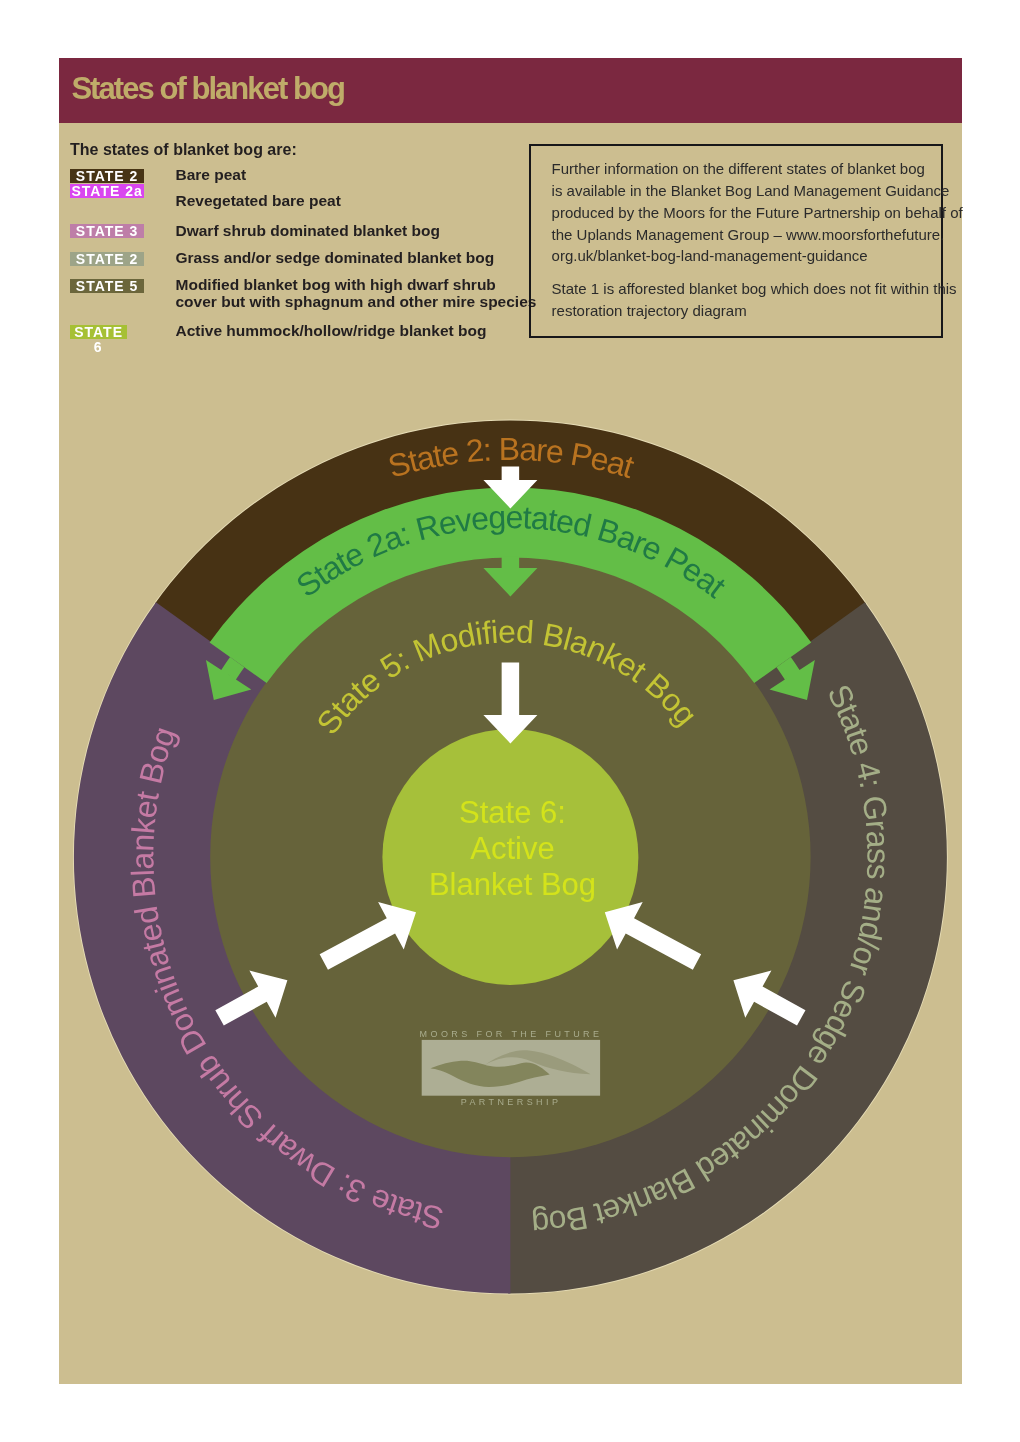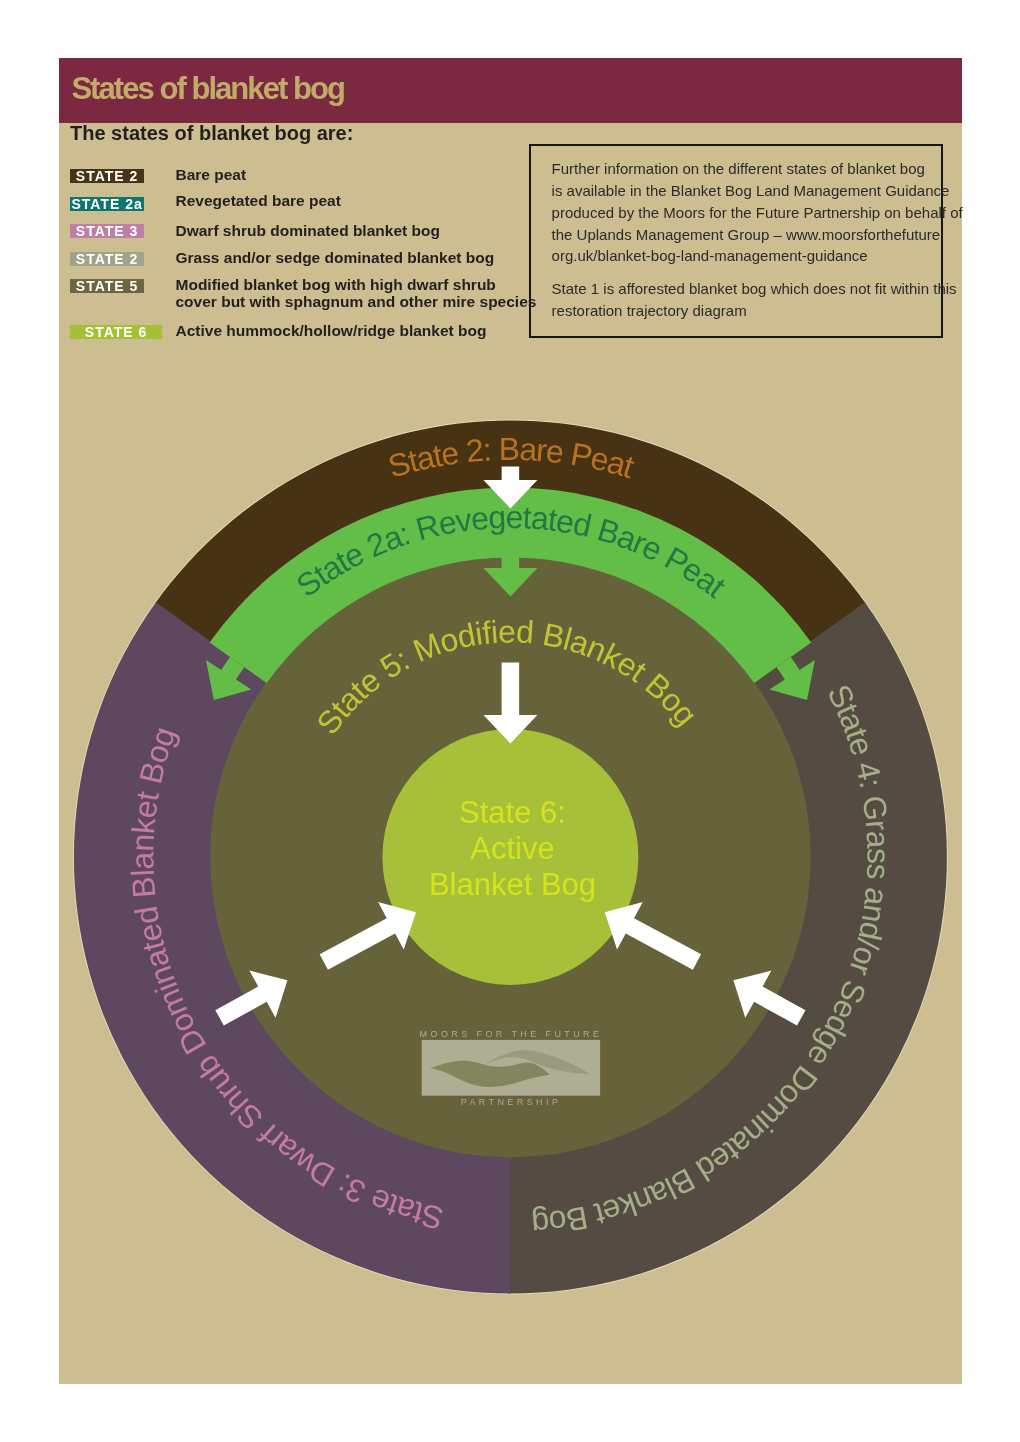--- a/index.html
+++ b/index.html
@@ -2,21 +2,21 @@
 <html><head>
 <meta charset="utf-8">
 <style>
   html,body{margin:0;padding:0;background:#ffffff;}
   body{width:1020px;height:1442px;overflow:hidden;font-family:"Liberation Sans",sans-serif;}
   #page{position:relative;width:1020px;height:1442px;background:#ffffff;overflow:hidden;}
   #content{position:absolute;left:59px;top:58px;width:903px;height:1326px;background:#CCBE90;}
   #header{position:absolute;left:0;top:0;width:903px;height:65px;background:#7B2840;}
   #title{position:absolute;left:12.4px;top:4px;font-size:31px;line-height:54px;
          font-weight:700;color:#BFAC69;letter-spacing:-1.95px;}
-  #lg-head{position:absolute;left:11px;top:64px;font-size:20px;font-weight:700;
+  #lg-head{position:absolute;left:11px;top:83px;font-size:16px;font-weight:700;
            color:#231f20;letter-spacing:0px;}
   .badge{position:absolute;left:10.6px;height:14.2px;color:#ffffff;font-size:14px;
          font-weight:700;letter-spacing:1.0px;text-indent:1.0px;text-align:center;line-height:14.6px;}
   .lg-text{position:absolute;left:92.5px;font-size:15.5px;font-weight:700;color:#231f20;
            line-height:17.4px;letter-spacing:0px;white-space:pre;padding-left:24px;}
   #infobox{position:absolute;left:470.3px;top:85.9px;width:413.5px;height:193.7px;
            border:2.2px solid #17171a;box-sizing:border-box;}
   .ib-line{position:absolute;left:20.3px;font-size:15px;color:#2b2b2b;white-space:pre;}
   #diagram{position:absolute;left:0;top:0;}
 </style>
@@ -26,34 +26,34 @@
 <div id="page">
  <div id="content">
   <div id="header">
     <div id="title">States of blanket bog</div>
   </div>
   <div id="lg-head">The states of blanket bog are:</div>
 
   <div class="badge" style="top:110.5px;width:74px;background:#473415">STATE 2</div>
   <div class="lg-text" style="top:108.3px">Bare peat</div>
 
-  <div class="badge" style="top:139px;width:74px;background:#0f766e">STATE 2a</div>
+  <div class="badge" style="top:126px;width:74px;background:#d946ef">STATE 2a</div>
   <div class="lg-text" style="top:134px">Revegetated bare peat</div>
 
   <div class="badge" style="top:165.9px;width:74px;background:#BE7EA8">STATE 3</div>
   <div class="lg-text" style="top:163.7px">Dwarf shrub dominated blanket bog</div>
 
   <div class="badge" style="top:193.5px;width:74px;background:#9DA488">STATE 2</div>
   <div class="lg-text" style="top:191.3px">Grass and/or sedge dominated blanket bog</div>
 
   <div class="badge" style="top:221.0px;width:74px;background:#6B663B">STATE 5</div>
   <div class="lg-text" style="top:217.6px">Modified blanket bog with high dwarf shrub
 cover but with sphagnum and other mire species</div>
 
-  <div class="badge" style="top:267.0px;width:92px;background:#A6C035">STATE 6</div>
+  <div class="badge" style="top:267.0px;width:57px;background:#A6C035">STATE 6</div>
   <div class="lg-text" style="top:263.6px">Active hummock/hollow/ridge blanket bog</div>
 
   <div id="infobox">
     <div class="ib-line" style="top:14.4px">Further information on the different states of blanket bog</div>
     <div class="ib-line" style="top:58.0px">produced by the Moors for the Future Partnership on behalf of</div>
     <div class="ib-line" style="top:36.2px">is available in the Blanket Bog Land Management Guidance</div>
     <div class="ib-line" style="top:79.8px">the Uplands Management Group – www.moorsforthefuture.</div>
     <div class="ib-line" style="top:101.6px">org.uk/blanket-bog-land-management-guidance</div>
     <div class="ib-line" style="top:134.1px">State 1 is afforested blanket bog which does not fit within this</div>
     <div class="ib-line" style="top:155.9px">restoration trajectory diagram</div>

